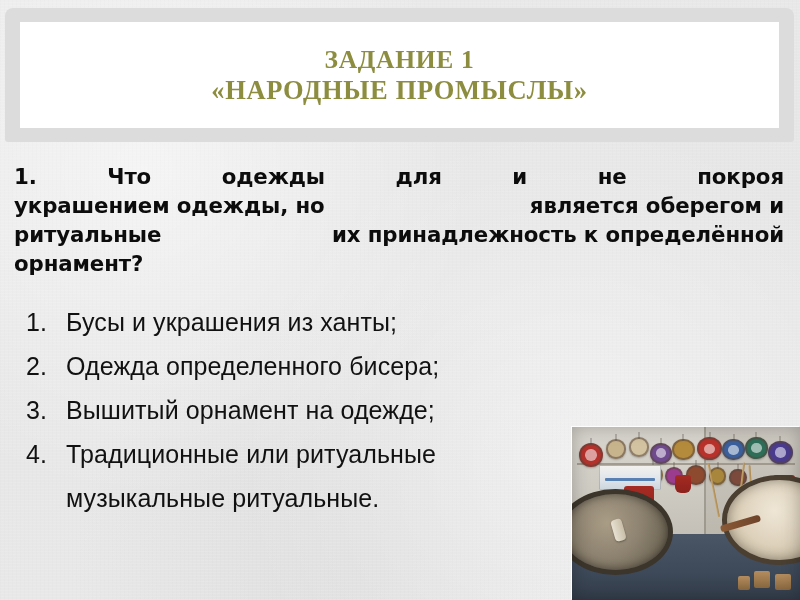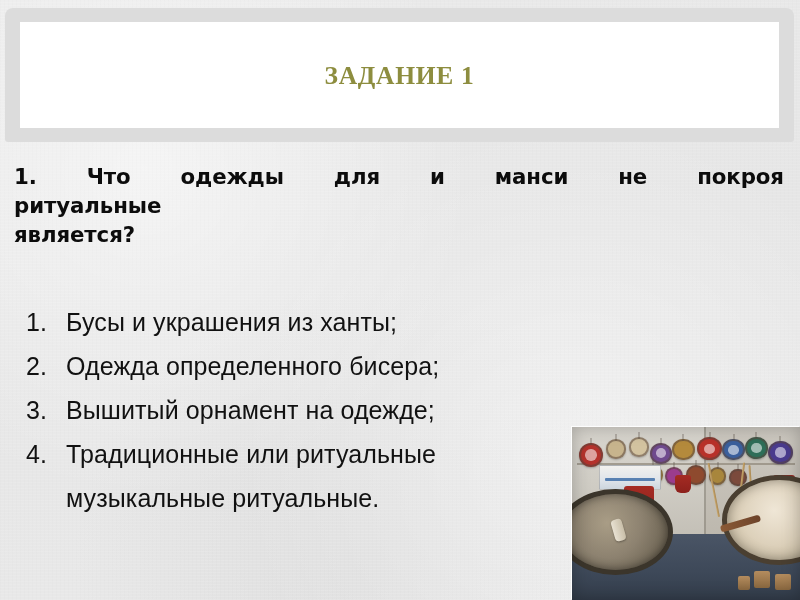--- a/index.html
+++ b/index.html
@@ -315,40 +315,43 @@
   .photo-shadow { position:absolute; inset:0; box-shadow: inset 0 0 18px rgba(0,0,0,.25); pointer-events:none; }
 </style>
 </head>
 <body>
 
 <div id="slide">
 
   <div id="title-frame">
     <div id="title-inner">
       <div class="title-line l1">ЗАДАНИЕ 1</div>
+      <div class="title-line l2">«НАРОДНЫЕ ПРОМЫСЛЫ»</div>
     </div>
   </div>
 
   <div id="question">
     <span class="qline j">
       <span>1.</span>
       <span>Что</span>
       <span>одежды</span>
       <span>для</span>
       <span>и</span>
-      <span>манси</span>
       <span>не</span>
       <span>покроя</span>
     </span>
     <span class="qline j">
+      <span>украшением одежды, но</span>
+      <span>является оберегом и</span>
     </span>
     <span class="qline j">
       <span>ритуальные</span>
+      <span>их принадлежность к определённой</span>
     </span>
-    <span class="qline">является?</span>
+    <span class="qline">орнамент?</span>
   </div>
 
   <div id="answers">
 
     <div class="answer-row">
       <span class="answer-num">1.</span>
       <span class="answer-text">Бусы и украшения  из ханты;</span>
     </div>
 
     <div class="answer-row">

